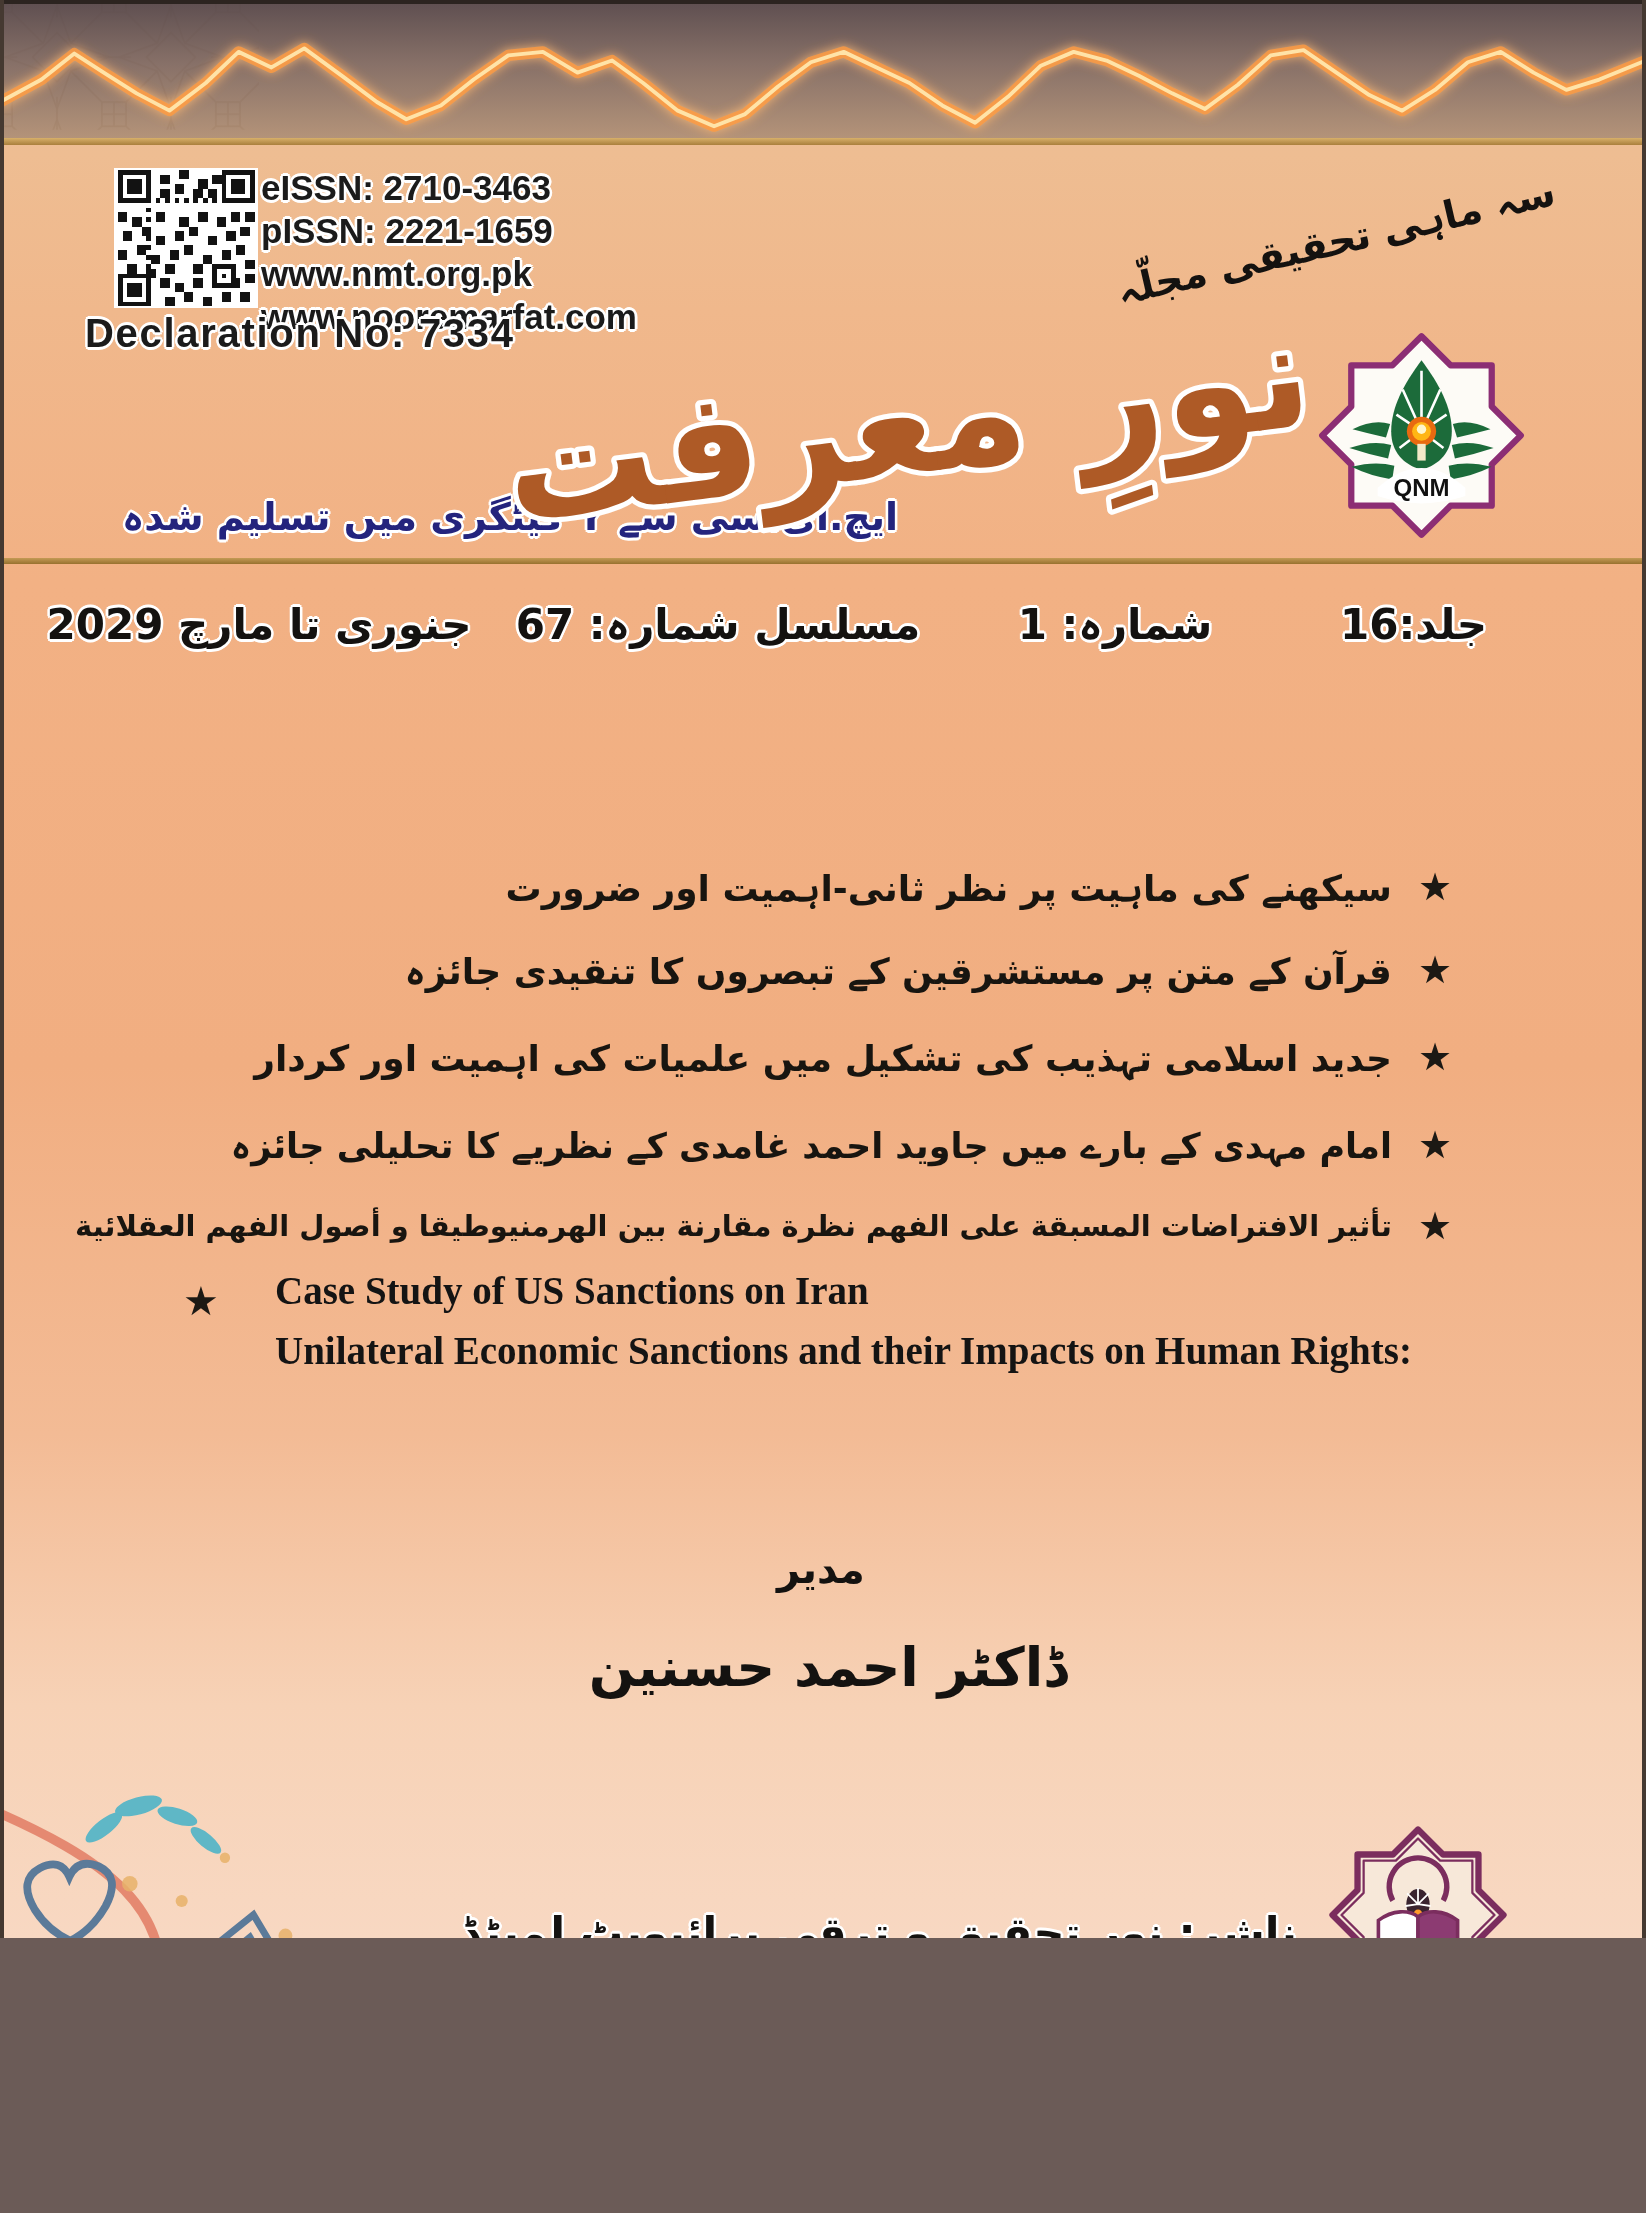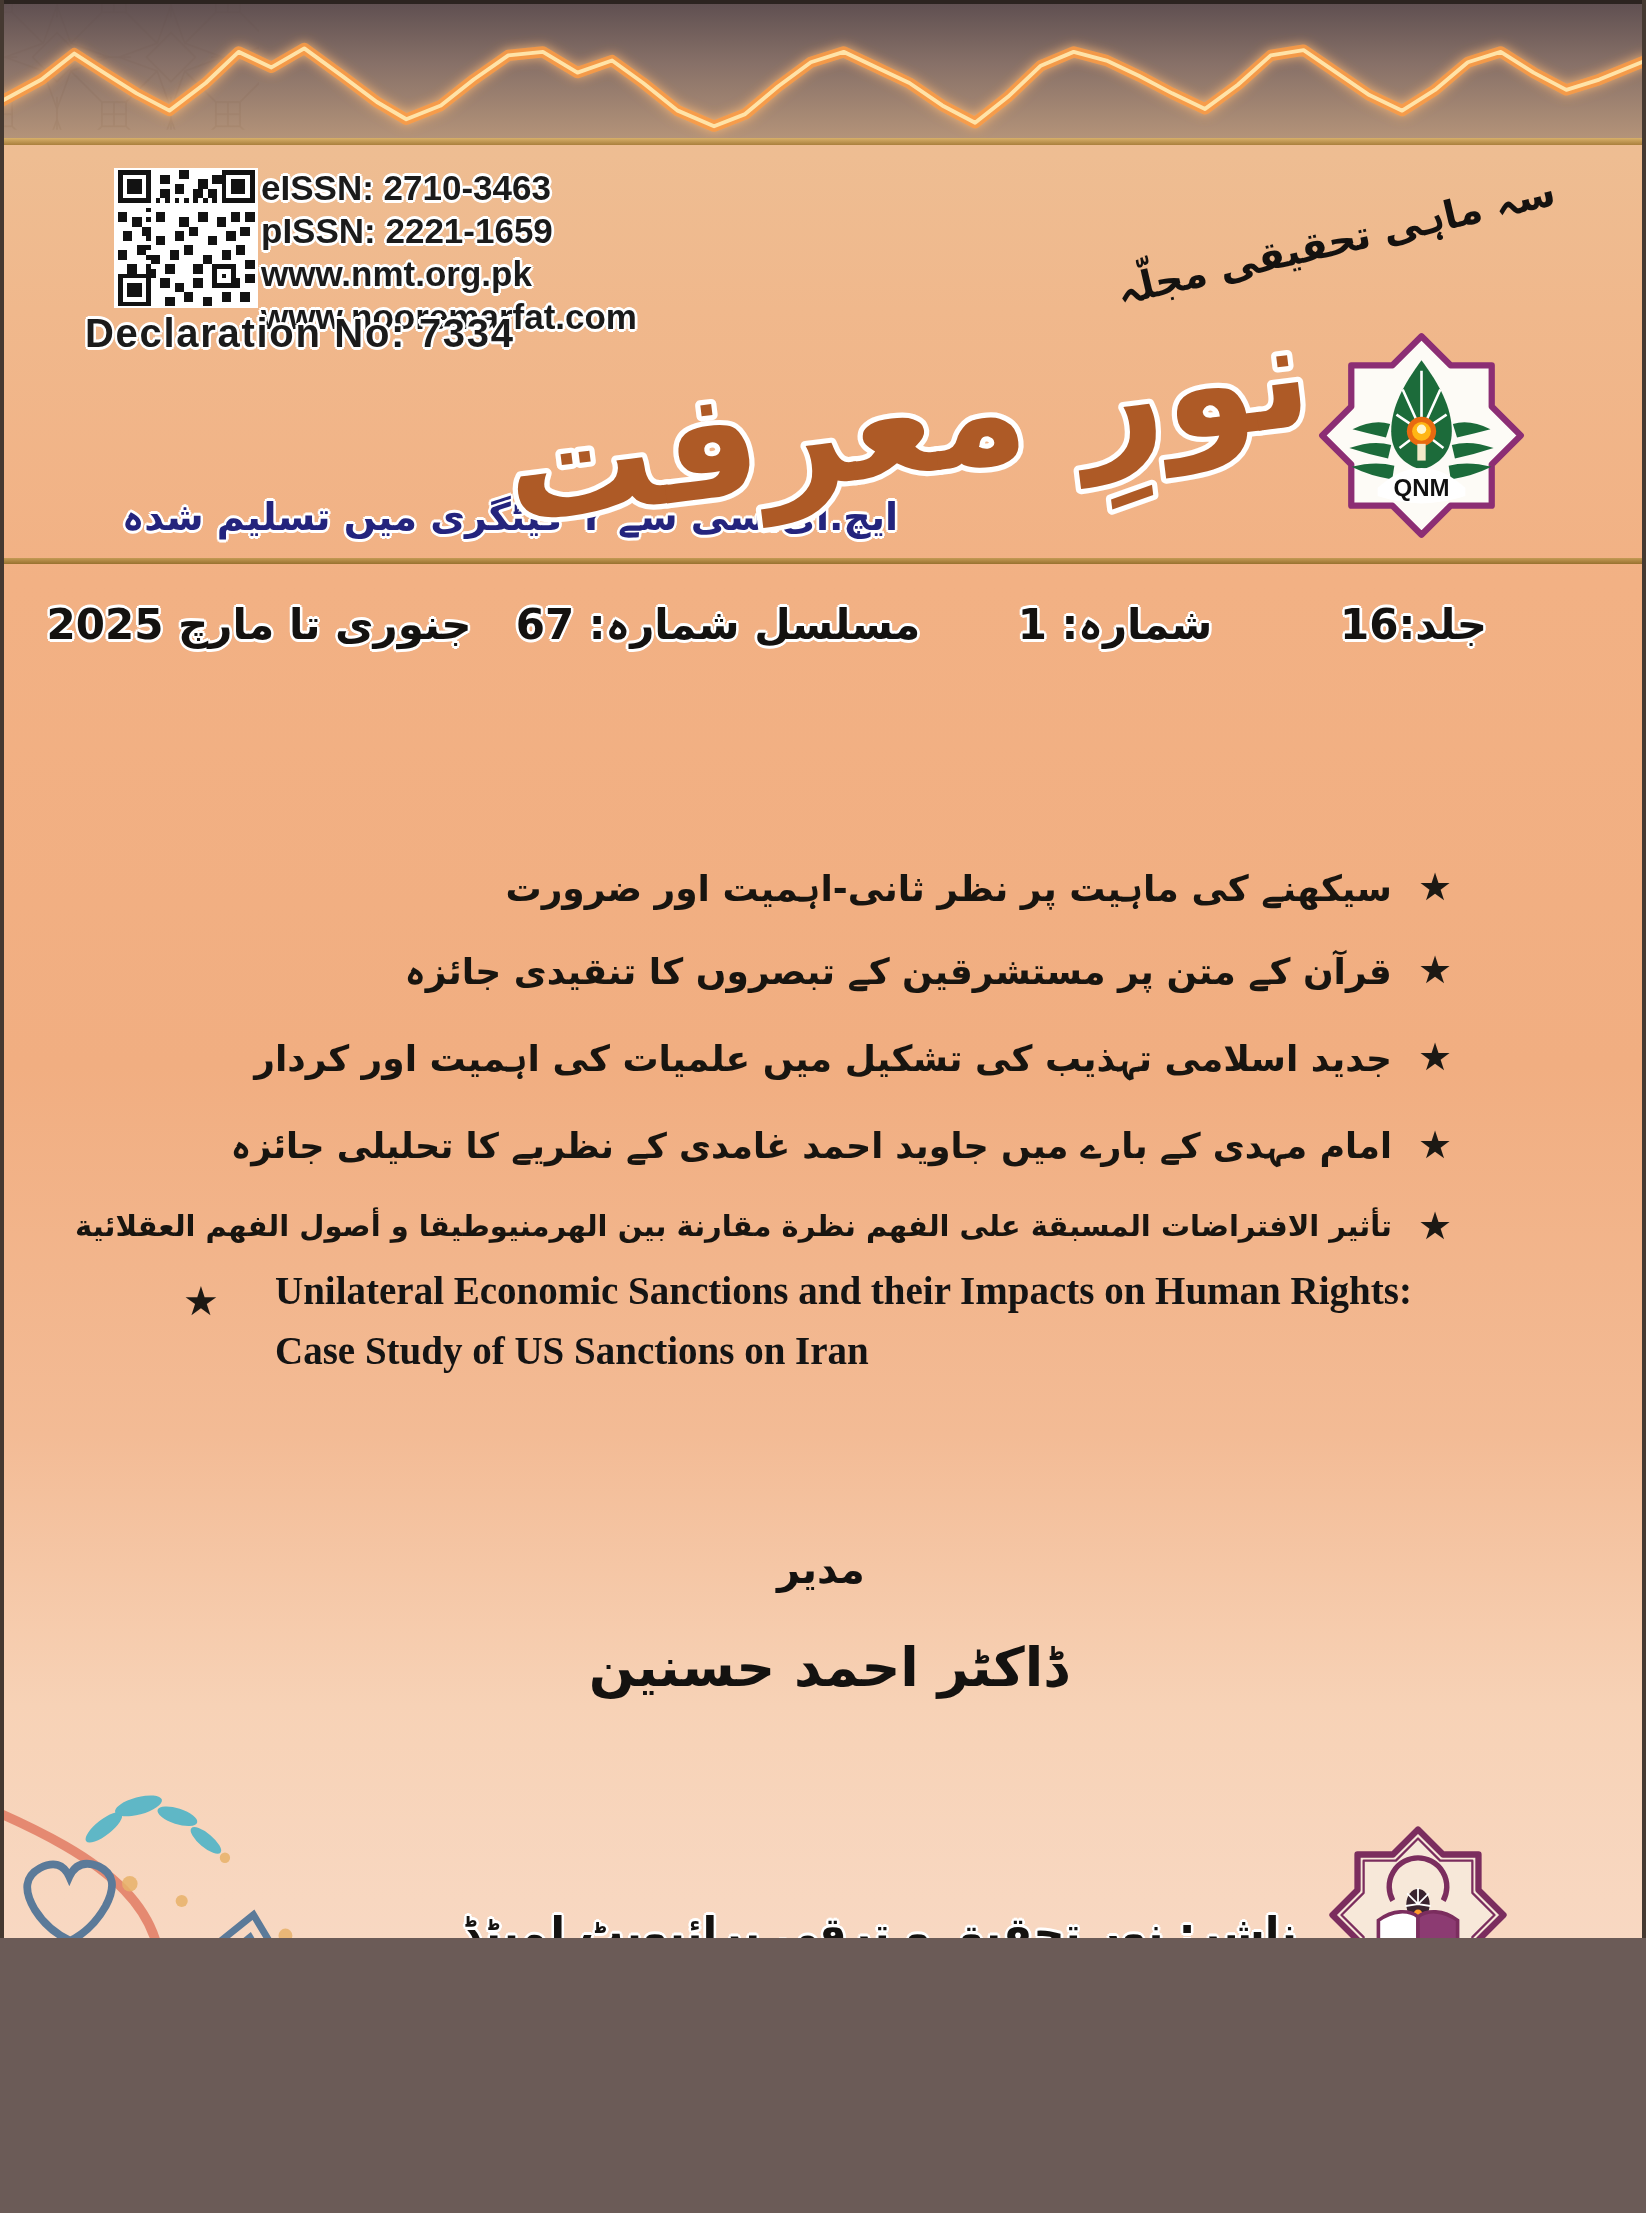--- a/index.html
+++ b/index.html
@@ -230,21 +230,21 @@
     </svg>
 
   </div>
 
   <div class="goldline g2"></div>
 
   <div class="issue-row content" style="z-index:4;">
     <span class="issue-item issue-volume outline-w">جلد:16</span>
     <span class="issue-item issue-number outline-w">شمارہ: 1</span>
     <span class="issue-item issue-serial outline-w">مسلسل شمارہ: 67</span>
-    <span class="issue-item issue-period outline-w">جنوری تا مارچ 2025</span>
+    <span class="issue-item issue-period outline-w">جنوری تا مارچ 2029</span>
   </div>
 
   <div class="content" style="z-index:4;">
     <div class="article-row r1">
       <span class="article-star">★</span>
       <span class="article-text">سیکھنے کی ماہیت پر نظر ثانی-اہمیت اور ضرورت</span>
     </div>
     <div class="article-row r2">
       <span class="article-star">★</span>
       <span class="article-text">قرآن کے متن پر مستشرقین کے تبصروں کا تنقیدی جائزہ</span>
@@ -257,22 +257,22 @@
       <span class="article-star">★</span>
       <span class="article-text">امام مہدی کے بارے میں جاوید احمد غامدی کے نظریے کا تحلیلی جائزہ</span>
     </div>
     <div class="article-row r5">
       <span class="article-star">★</span>
       <span class="article-text">تأثير الافتراضات المسبقة على الفهم نظرة مقارنة بين الهرمنيوطيقا و أصول الفهم العقلائية</span>
     </div>
 
     <span class="article-en-star">★</span>
     <div class="article-en">
+      <div>Case Study of US Sanctions on Iran</div>
       <div>Unilateral Economic Sanctions and their Impacts on Human Rights:</div>
-      <div>Case Study of US Sanctions on Iran</div>
     </div>
 
     <div class="editor-label">مدیر</div>
     <div class="editor-name">ڈاکٹر احمد حسنین</div>
 
     <div class="publisher-text outline-w">ناشر: نور تحقیق و ترقی پرائیویٹ لمیٹڈ</div>
 
     <svg class="nrd-logo" viewBox="0 0 200 200">
       <polygon points="195,100 167.2,127.8 167.2,167.2 127.8,167.2 100,195 72.2,167.2 32.8,167.2 32.8,127.8 5,100 32.8,72.2 32.8,32.8 72.2,32.8 100,5 127.8,32.8 167.2,32.8 167.2,72.2" fill="#f7e8d9" stroke="#7b2d5e" stroke-width="7" stroke-linejoin="round"></polygon>
       <polygon points="185,100 160.4,124.6 160.4,160.4 124.6,160.4 100,185 75.4,160.4 39.6,160.4 39.6,124.6 15,100 39.6,75.4 39.6,39.6 75.4,39.6 100,15 124.6,39.6 160.4,39.6 160.4,75.4" fill="none" stroke="#7b2d5e" stroke-width="2.5" stroke-linejoin="round"></polygon>

